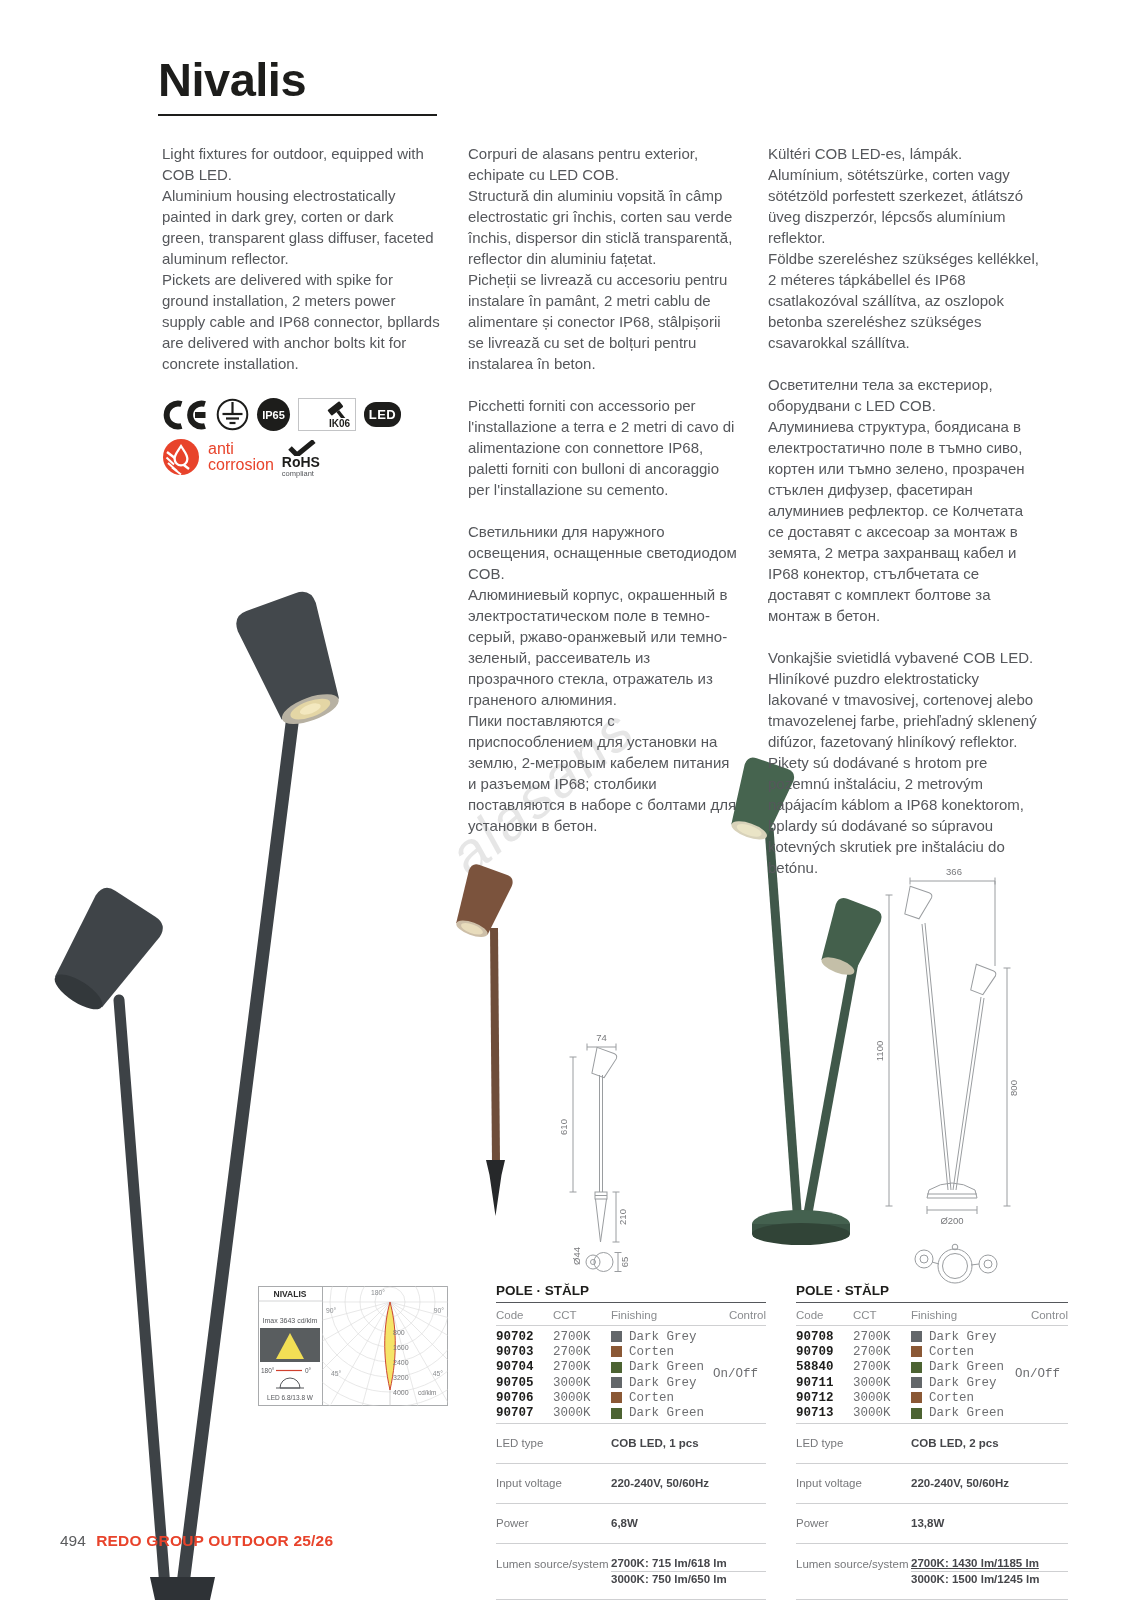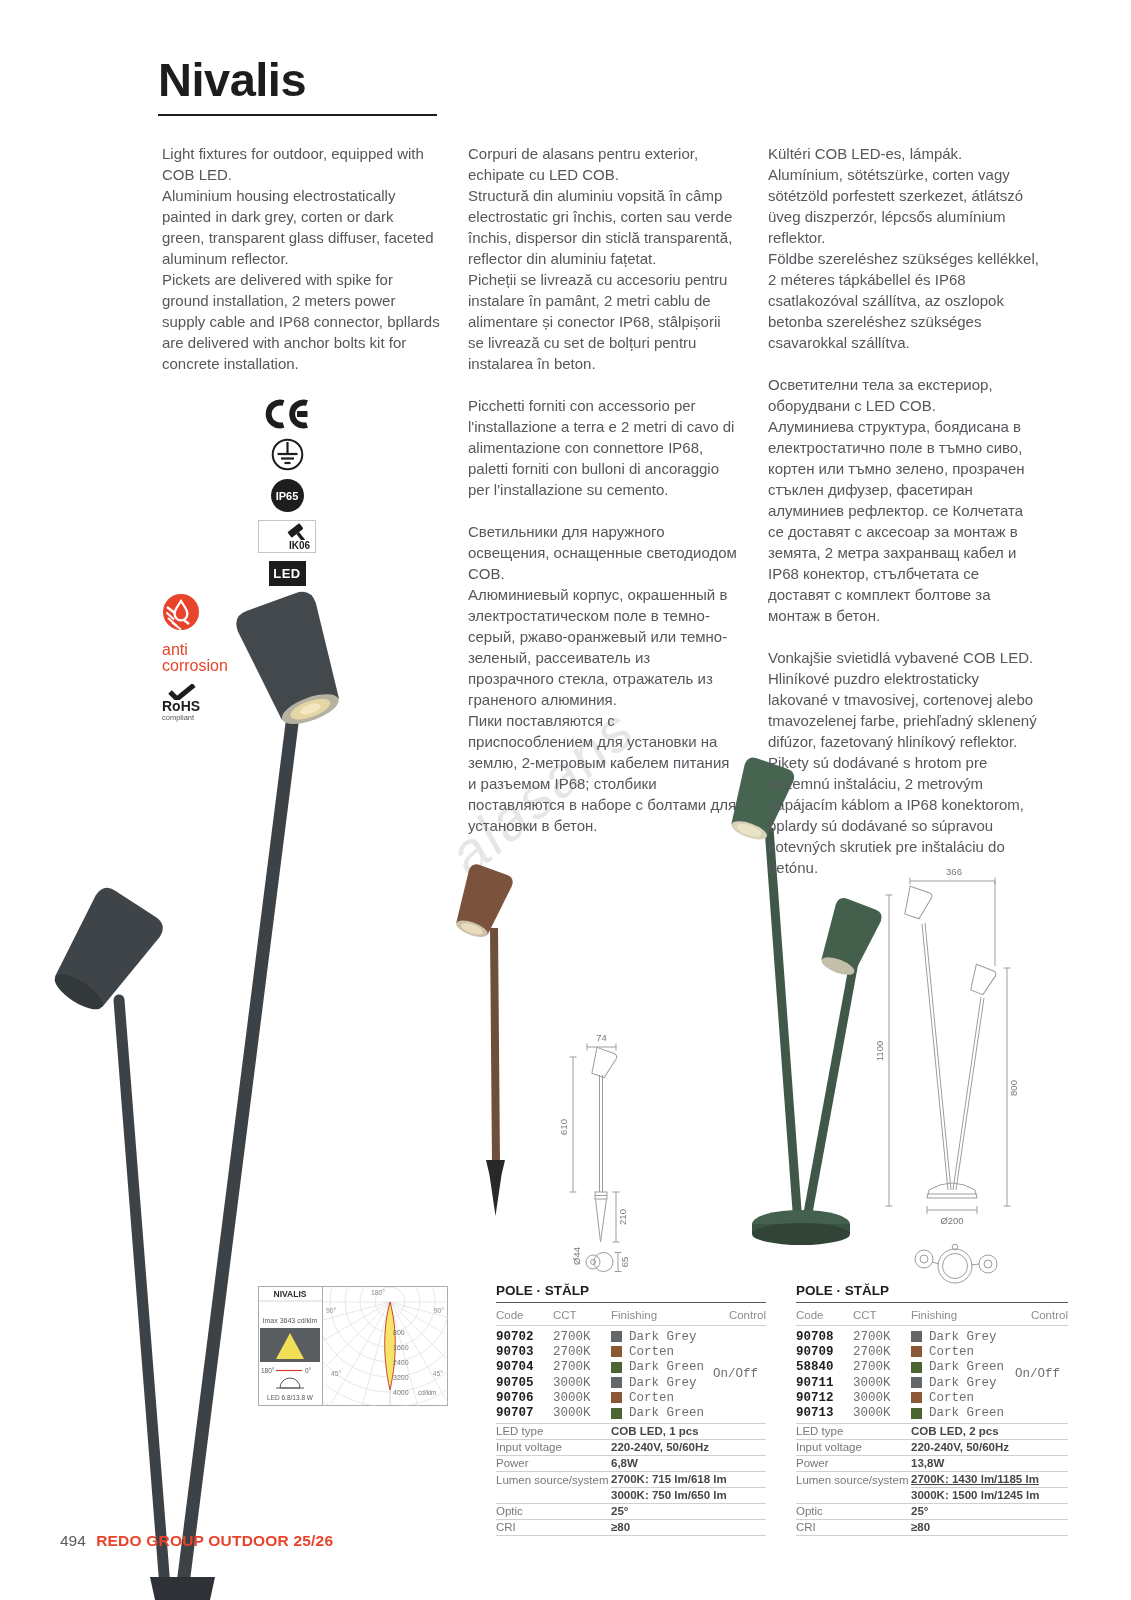--- a/index.html
+++ b/index.html
@@ -8,49 +8,49 @@
   .layer{position:absolute;left:0;top:0;}
   
   .title{position:absolute;left:158px;top:52px;font-size:47px;font-weight:bold;
          color:#1d1d1b;letter-spacing:-0.5px;}
   .title-rule{position:absolute;left:158px;top:114px;width:279px;height:2px;background:#1d1d1b;}
   
   .desc{position:absolute;font-size:15px;line-height:21px;color:#55575b;}
   .desc .block{margin-bottom:21px;}
   
   .certs{position:absolute;left:162px;top:398px;width:250px;}
-  .cert-row{display:flex;align-items:center;gap:8px;flex-direction:column;}
+  .cert-row{display:flex;align-items:center;gap:8px;}
   .cert-row2{margin-top:7px;align-items:flex-start;}
   .ip65{width:33px;height:33px;border-radius:50%;background:#1d1d1b;color:#fff;
         display:flex;align-items:center;justify-content:center;font-size:11px;font-weight:bold;}
   .ik06{width:31px;height:31px;border:1px solid #c3c4c6;display:flex;flex-direction:column;
         align-items:center;justify-content:flex-end;padding-left:25px;}
   .ik06 span{font-size:10px;font-weight:bold;color:#1d1d1b;line-height:12px;}
-  .led{width:37px;height:25px;background:#1d1d1b;border-radius:0;color:#fff;
+  .led{width:37px;height:25px;background:#1d1d1b;border-radius:12px;color:#fff;
        display:flex;align-items:center;justify-content:center;font-size:13px;font-weight:bold;letter-spacing:0.5px;}
   .anti-text{color:#e8432b;font-size:16px;line-height:16px;margin-top:3px;}
   .rohs{display:flex;flex-direction:column;align-items:flex-start;line-height:10px;margin-top:2px;}
   .rohs .r1{font-size:14px;font-weight:bold;color:#1d1d1b;line-height:13px;}
   .rohs .r2{font-size:7.5px;color:#55575b;}
   
   .spec-table{position:absolute;width:270px;font-size:12px;color:#6d6e71;margin-left:28px;}
   .tbl-title{font-weight:bold;font-size:13.5px;color:#1d1d1b;padding-bottom:4px;
              border-bottom:1px solid #55575b;}
   .tbl-head{display:grid;grid-template-columns:57px 58px 115px 1fr;font-size:11.5px;
             color:#8a8c8f;padding:6px 0 4px 0;border-bottom:1px solid #cfd0d2;}
   .tbl-head .th-control{text-align:right;}
   .tbl-rows{position:relative;padding:3px 0 2px 0;font-family:Liberation Mono, monospace;}
   .tbl-row{display:grid;grid-template-columns:57px 58px 1fr;height:15.3px;align-items:center;}
   .code{font-weight:bold;color:#1d1d1b;font-size:12.5px;}
   .cct{font-size:12.5px;}
   .finish{display:flex;align-items:center;gap:7px;font-size:12.5px;}
   .swatch{width:11px;height:11px;flex:0 0 11px;}
   .control-val{position:absolute;right:8px;top:50%;transform:translateY(-50%);font-size:12.5px;}
   .spec-row{display:grid;grid-template-columns:115px 1fr;border-top:1px solid #cfd0d2;
-            padding:1px 0;align-items:start;}
+            padding:13px 0;align-items:start;}
   .spec-row.last{border-bottom:1px solid #cfd0d2;}
   .spec-label{font-size:11.5px;color:#77787b;line-height:12.6px;padding-top:0.5px;}
   .spec-val{font-size:11.5px;font-weight:bold;color:#45464a;line-height:12.6px;}
   .spec-val.divided{border-top:1px solid #cfd0d2;margin-top:1px;padding-top:1.5px;}
   
   .footer{position:absolute;left:60px;top:1532px;font-size:15.5px;white-space:nowrap;}
   .footer .num{color:#5b5c5e;}
   .footer .brand{color:#e8432b;font-weight:bold;margin-left:6px;letter-spacing:0.2px;}
 </style>
 </head>

